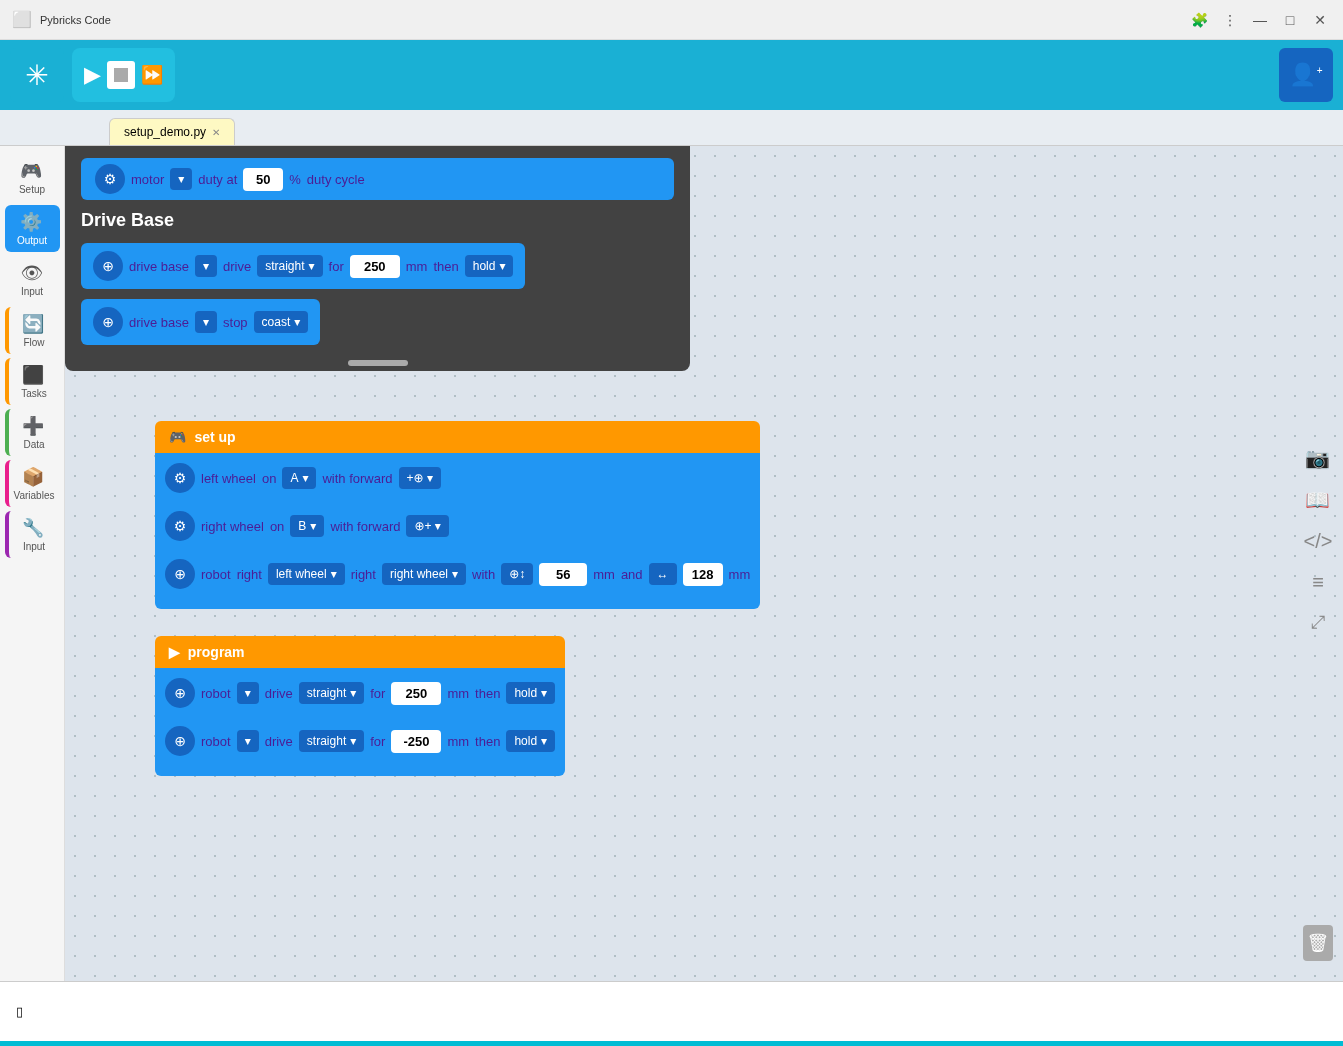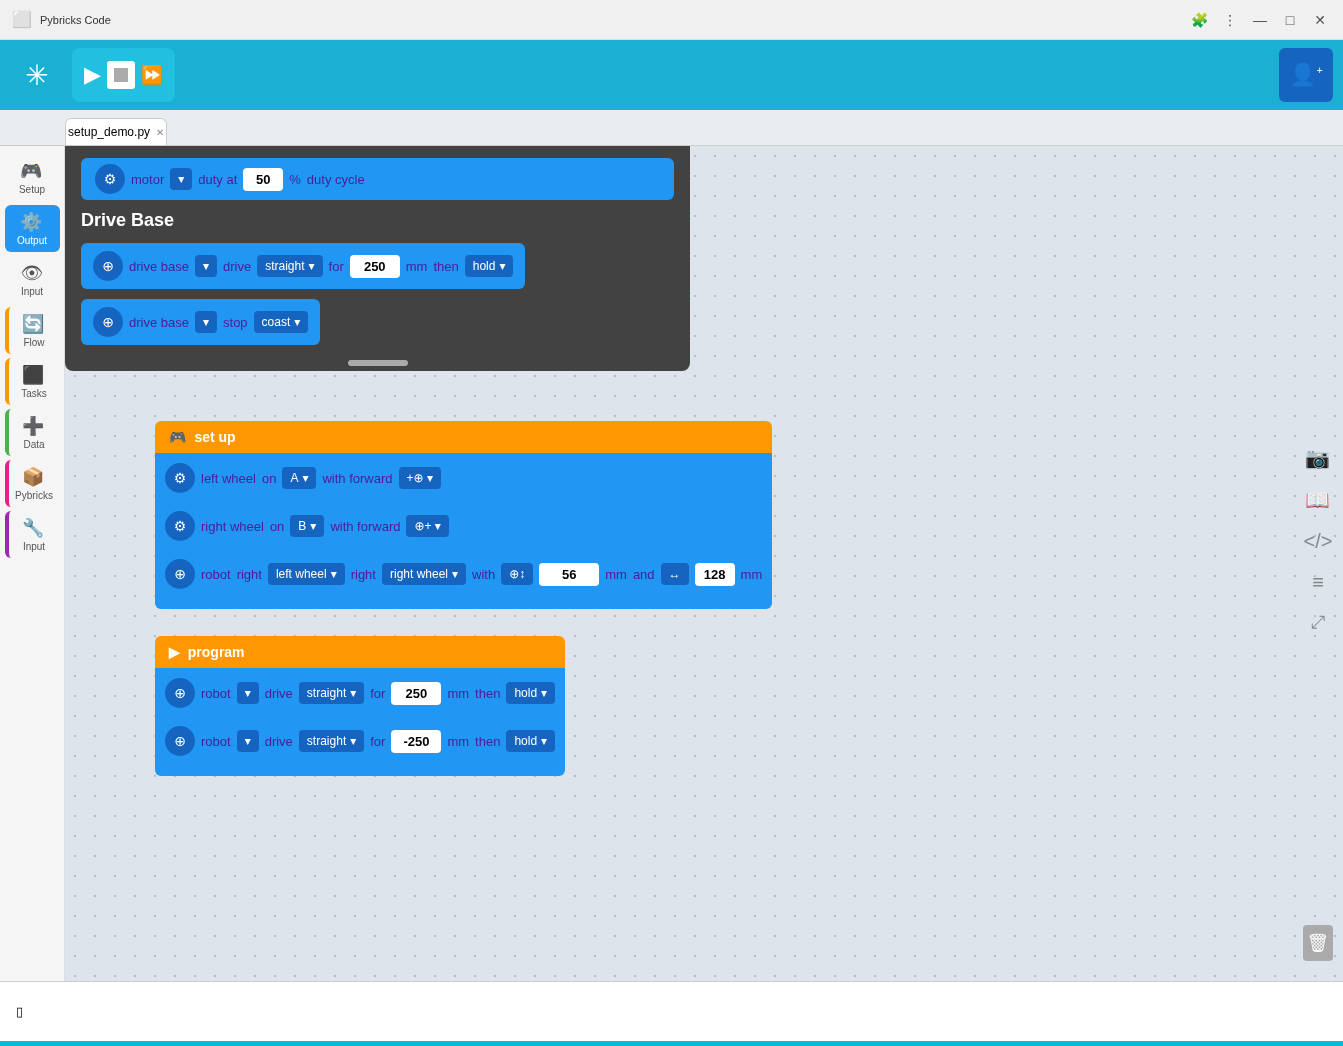--- a/index.html
+++ b/index.html
@@ -81,28 +81,29 @@
     
     .tab-bar {
       background: #e8edf2;
       height: 36px;
       display: flex;
       align-items: flex-end;
       padding-left: 65px;
       border-bottom: 1px solid #ccc;
     }
     .tab {
-      background: #ffffff;
-      padding: 6px 2px;
+      background: #fef9c3;
+      padding: 6px 14px;
       font-size: 12px;
       border-radius: 6px 6px 0 0;
       display: flex; align-items: center; gap: 6px;
       cursor: pointer;
       border: 1px solid #ccc;
       border-bottom: none;
+      margin-left: 44px;
     }
     .tab-close { font-size: 10px; color: #888; cursor: pointer; }
 
     
     .main {
       display: flex;
       height: calc(1046px - 40px - 70px - 36px - 30px - 35px);
     }
 
     
@@ -366,21 +367,21 @@
     <button class="sidebar-icon-btn tasks-btn">
       <span class="icon-sym">⬛</span>
       <span>Tasks</span>
     </button>
     <button class="sidebar-icon-btn data-btn">
       <span class="icon-sym">➕</span>
       <span>Data</span>
     </button>
     <button class="sidebar-icon-btn vars-btn">
       <span class="icon-sym">📦</span>
-      <span>Pybricks</span>
+      <span>Variables</span>
     </button>
     <button class="sidebar-icon-btn other-btn">
       <span class="icon-sym">🔧</span>
       <span>Input</span>
     </button>
   </div>
 
   <div class="canvas">
 
     <div class="drive-base-panel">
@@ -466,21 +467,21 @@
           <span class="block-label">right</span>
           <button class="block-dropdown">
             <span>left wheel</span> ▾
           </button>
           <span class="block-label">right</span>
           <button class="block-dropdown">
             <span>right wheel</span> ▾
           </button>
           <span class="block-label">with</span>
           <button class="block-dropdown">⊕↕</button>
-          <input class="block-input" value="56" style="width: 60px;">
+          <input class="block-input" value="56" style="width: 48px;">
           <span class="block-label">mm</span>
           <span class="block-label">and</span>
           <button class="block-dropdown">↔</button>
           <input class="block-input" value="128" style="width: 40px;">
           <span class="block-label">mm</span>
         </div>
       </div>
     </div>
 
     <div class="program-block">

